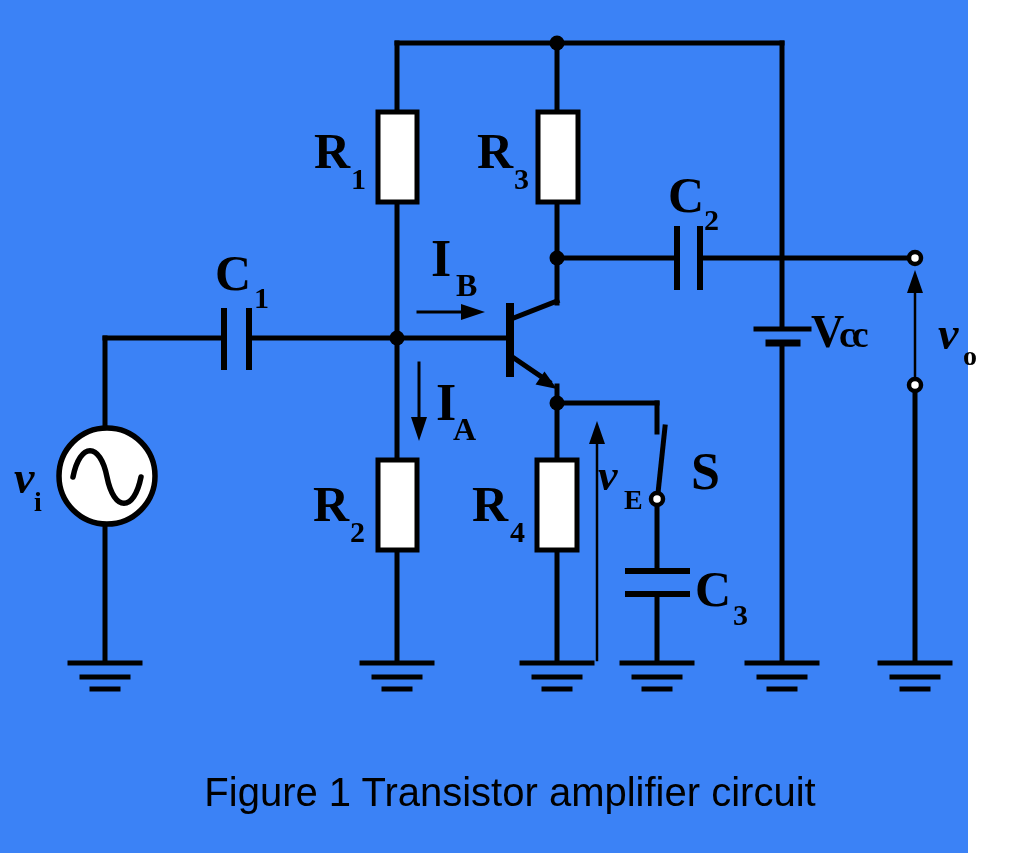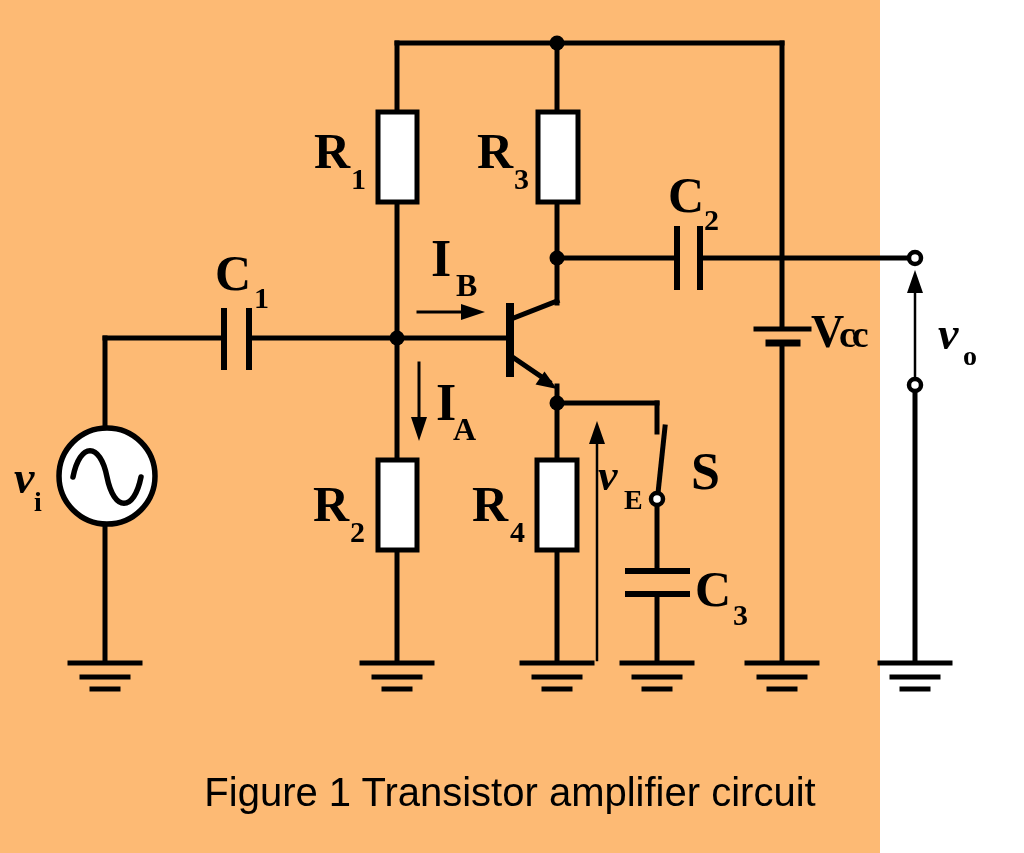--- a/index.html
+++ b/index.html
@@ -2,23 +2,23 @@
 <html><head>
 <meta charset="utf-8">
 <style>
   html, body {
     margin: 0;
     padding: 0;
     background: #ffffff;
   }
   .canvas {
     position: relative;
-    width: 880px;
+    width: 968px;
     height: 853px;
-    background: #fdba74;
+    background: #3b82f6;
     font-family: "Liberation Serif", serif;
   }
   svg { display: block; }
   .comp-label { font-family: "Liberation Serif", serif; font-weight: bold; fill: #000; }
   .volt-label { font-family: "Liberation Serif", serif; font-weight: bold; font-style: italic; fill: #000; }
   .caption { font-family: "Liberation Sans", sans-serif; fill: #000; }
 </style>
 </head>
 <body>
 

